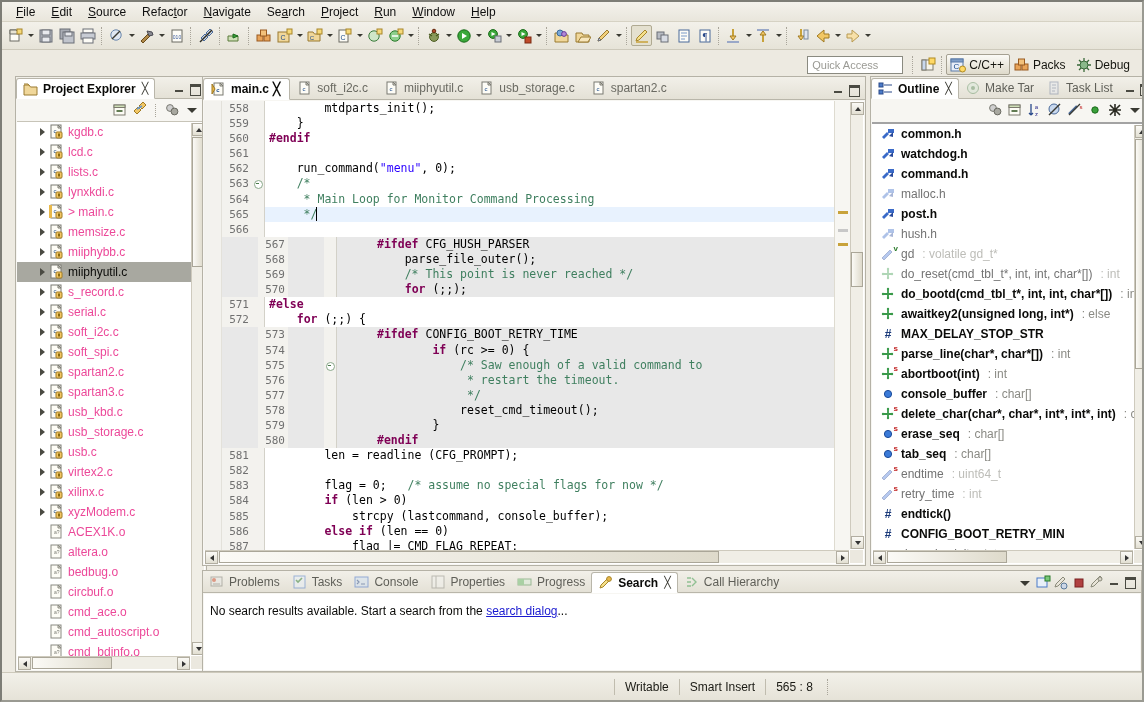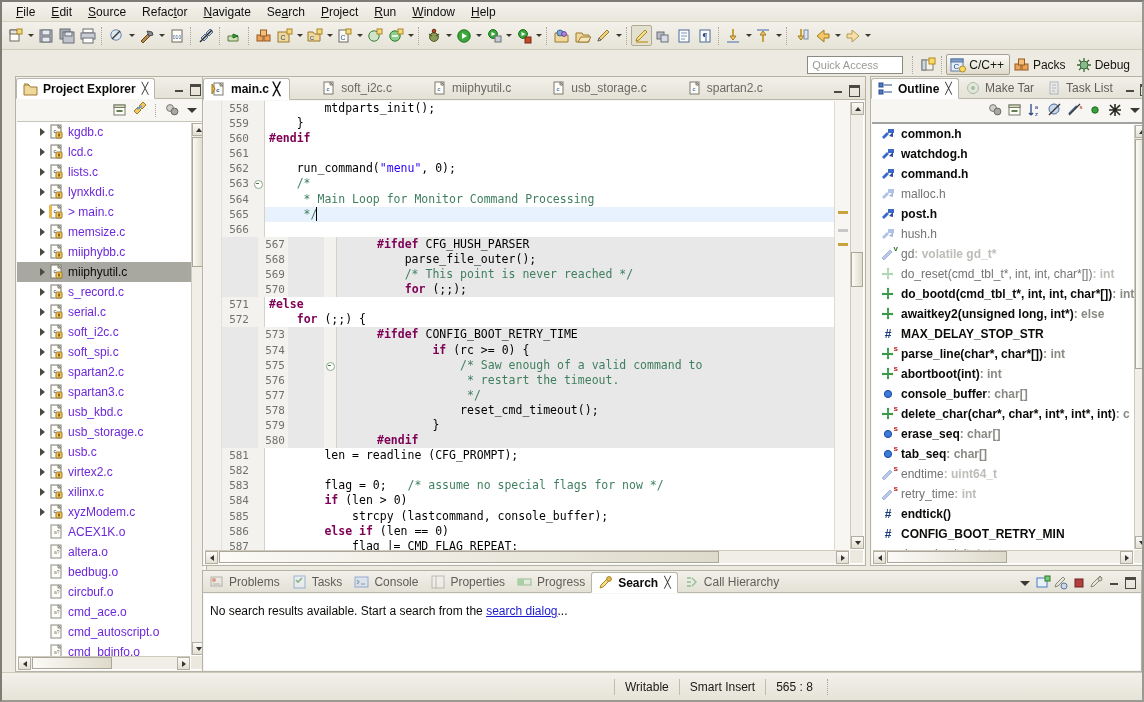--- a/index.html
+++ b/index.html
@@ -178,21 +178,21 @@
   .tree-scroll {
     position: absolute;
     left: 0; right: 14px; top: 0; bottom: 14px;
     overflow: hidden;
   }
   .tree-row {
     height: 20px;
     display: flex; align-items: center;
     padding-left: 18px;
     font-size: 12px;
-    color: #6d28d9;
+    color: #ec4899;
     white-space: nowrap;
   }
   .tree-row.selected { background: #a8a8a0; color: #0a0a08; }
   .tw {
     width: 14px; height: 20px;
     display: flex; align-items: center; justify-content: center;
     flex: 0 0 14px;
   }
   .tw.has::after {
     content: ""; width: 0; height: 0;
@@ -247,21 +247,20 @@
   }
 
   
   #editor-panel { left: 200px; top: 74px; width: 664px; height: 490px; }
   .ed-tabs {
     height: 23px;
     background: linear-gradient(to bottom,#f2f0e9,#e4e1d6);
     display: flex; align-items: flex-end;
     border-bottom: 1px solid #b9b6aa;
     position: relative;
-    gap: 24px;
   }
   .ed-tab {
     height: 22px;
     display: flex; align-items: center; gap: 4px;
     padding: 0 9px 0 7px;
     font-size: 12px;
     color: #6a6a62;
     white-space: nowrap;
   }
   .ed-tab.active {
@@ -371,21 +370,21 @@
     white-space: nowrap;
   }
   .out-icon {
     width: 17px; flex: 0 0 17px;
     height: 16px;
     margin-right: 4px;
     position: relative;
   }
   .out-name { color: #0a0a08; font-weight: bold; }
   .out-row.dim .out-name { color: #737373; font-weight: normal; }
-  .out-type { color: #8a8a84; font-weight: bold; }
+  .out-type { color: #8a8a84; font-weight: normal; padding-left: 8px; }
   .out-row.dim .out-type { color: #bdbdb8; }
   .sup-s {
     position: absolute;
     right: -1px; top: -2px;
     font-size: 8px;
     color: #c02020;
     font-weight: bold;
   }
   .sup-v {
     position: absolute;

